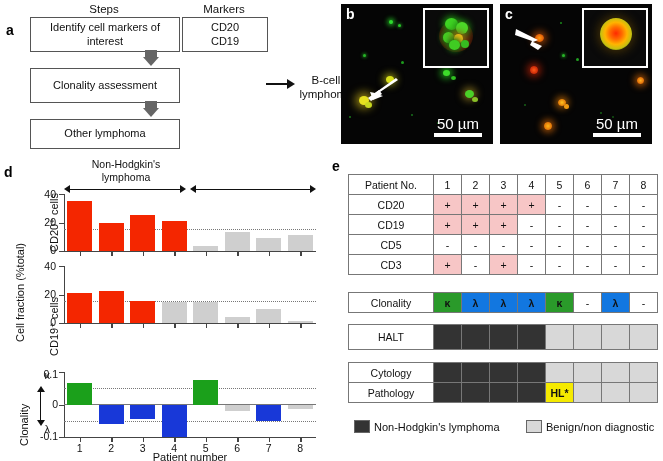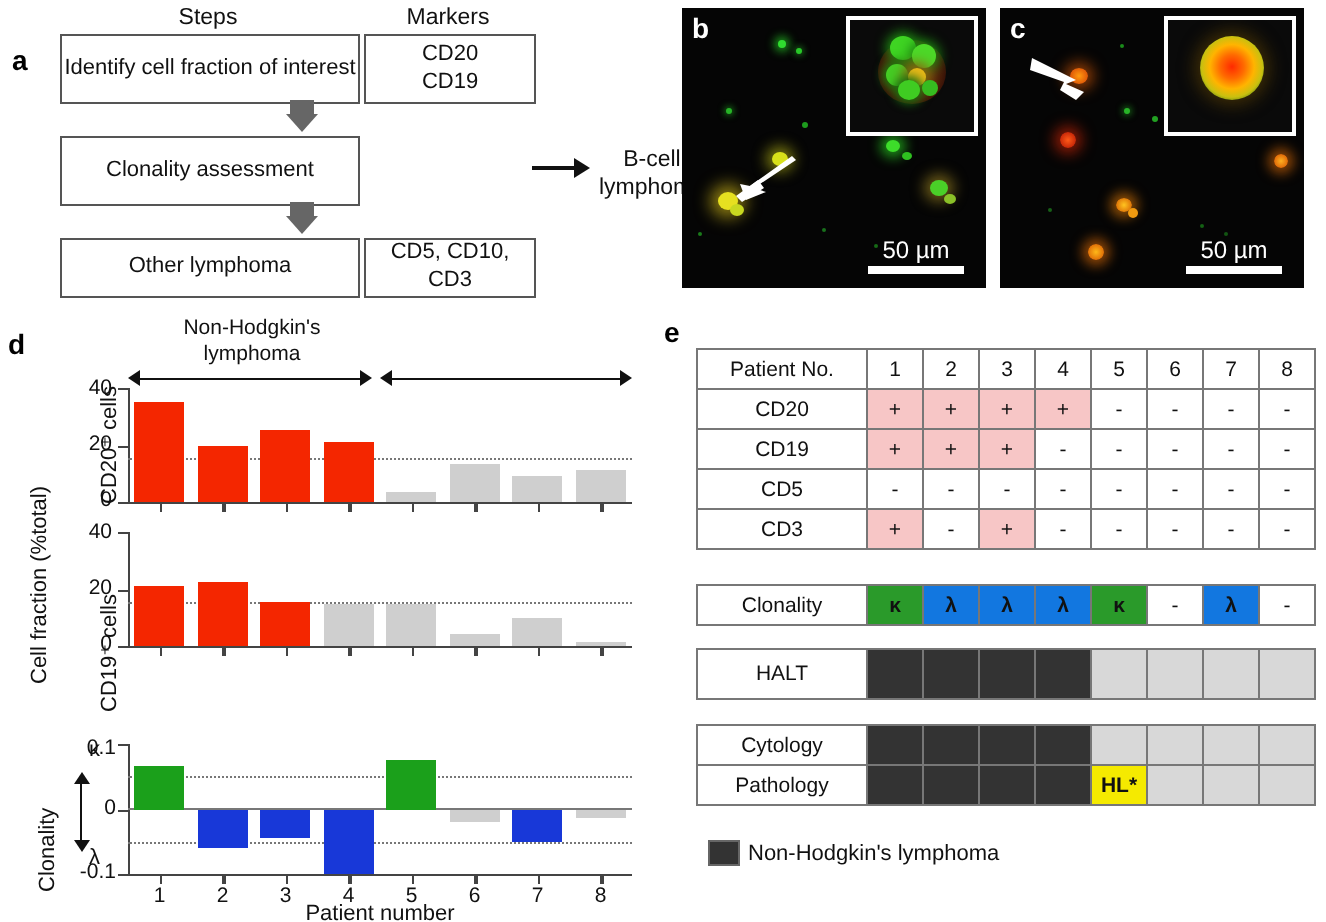--- a/index.html
+++ b/index.html
@@ -21,21 +21,21 @@
   .rhead{position:absolute;width:0;height:0;border-top:5px solid transparent;
          border-bottom:5px solid transparent;border-left:8px solid #111;}
   .bcell{position:absolute;font-size:11.5px;line-height:1.25;text-align:center;color:#111;}
 
   
   .micro{position:absolute;background:#050505;overflow:hidden;}
   .micro .mlab{position:absolute;left:5px;top:2px;color:#fff;font-weight:bold;font-size:14px;z-index:6;}
   .inset{position:absolute;background:#0a0a0a;border:2px solid #fff;overflow:hidden;z-index:5;}
   .dot{position:absolute;border-radius:50%;}
   .sbwrap{position:absolute;z-index:6;text-align:center;}
-  .sbtext{color:#fff;font-size:12px;line-height:1;}
+  .sbtext{color:#fff;font-size:15px;line-height:1;}
   .sbbar{background:#fff;height:4px;margin-top:2px;}
   .warrow{position:absolute;z-index:6;}
 
   
   #panel-d{left:0;top:152px;width:330px;height:309px;}
   .grouphdr{position:absolute;font-size:10.5px;text-align:center;line-height:1.2;color:#111;}
   .dblarrow{position:absolute;height:9px;}
   .dblarrow .ln{position:absolute;left:5px;right:5px;top:4px;height:1.3px;background:#111;}
   .dblarrow .hl{position:absolute;left:0;top:0;width:0;height:0;border-top:4.5px solid transparent;
                 border-bottom:4.5px solid transparent;border-right:6px solid #111;}
@@ -72,21 +72,21 @@
 </head>
 <body>
 
 <div id="panel-a" class="abs">
   <div class="plabel abs" style="left:6px;top:22px;">a</div>
 
   <div class="colhead" style="left:30px;top:3px;width:148px;">Steps</div>
   <div class="colhead" style="left:182px;top:3px;width:84px;">Markers</div>
 
   <div class="flowbox" style="left:30px;top:17px;width:148px;height:33px;">
-    <span>Identify cell fraction of interest</span>
+    <span>Identify cell markers of interest</span>
   </div>
   <div class="flowbox" style="left:182px;top:17px;width:84px;height:33px;">
     <span style="white-space:pre-line">CD20
 CD19</span>
   </div>
 
   <div>
     <div class="arrowstem" style="left:145px;top:50px;width:12px;height:8px;"></div>
     <div class="arrowhead" style="left:143px;top:57px;"></div>
   </div>
@@ -101,23 +101,20 @@
   </div>
   <div class="bcell" style="left:296px;top:73px;width:60px;">B-cell lymphoma</div>
 
   <div>
     <div class="arrowstem" style="left:145px;top:101px;width:12px;height:8px;"></div>
     <div class="arrowhead" style="left:143px;top:108px;"></div>
   </div>
 
   <div class="flowbox" style="left:30px;top:119px;width:148px;height:28px;">
     <span>Other lymphoma</span>
-  </div>
-  <div class="flowbox" style="left:182px;top:119px;width:84px;height:28px;">
-    <span>CD5, CD10, CD3</span>
   </div>
 </div>
 
 <div class="micro" style="left:341px;top:4px;width:152px;height:140px;">
   <span class="mlab">b</span>
 
   <div class="dot" style="left:48px;top:16px;width:4px;height:4px;background:#2fdc2f;box-shadow:0 0 4px 2px #1a8a1a;"></div>
   <div class="dot" style="left:57px;top:20px;width:3px;height:3px;background:#28c828;box-shadow:0 0 3px 1px #176017;"></div>
   <div class="dot" style="left:86px;top:24px;width:2px;height:2px;background:#1e9e1e;"></div>
   <div class="dot" style="left:22px;top:50px;width:3px;height:3px;background:#27b427;box-shadow:0 0 3px 1px #156515;"></div>
@@ -444,13 +441,17 @@
           <td class="cell lightgrey"></td>
           <td class="cell lightgrey"></td>
         </tr>
       </tbody>
   </table>
 
   <div class="legend" style="left:24px;top:268px;">
     <span class="swatch dark"></span>
     <span>Non-Hodgkin's lymphoma</span>
   </div>
+  <div class="legend" style="left:196px;top:268px;">
+    <span class="swatch lightgrey"></span>
+    <span>Benign/non diagnostic</span>
+  </div>
 </div>
 
 </body></html>

